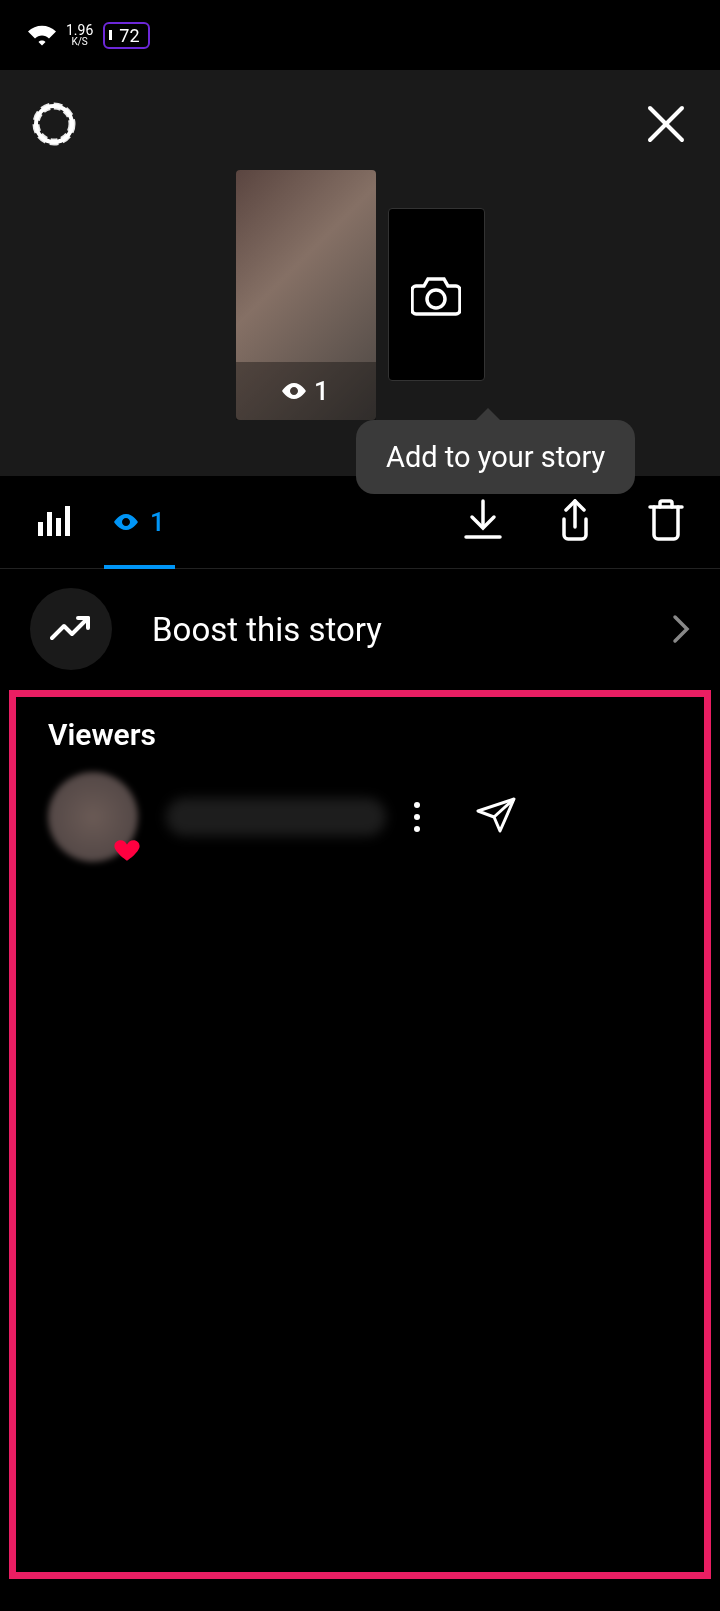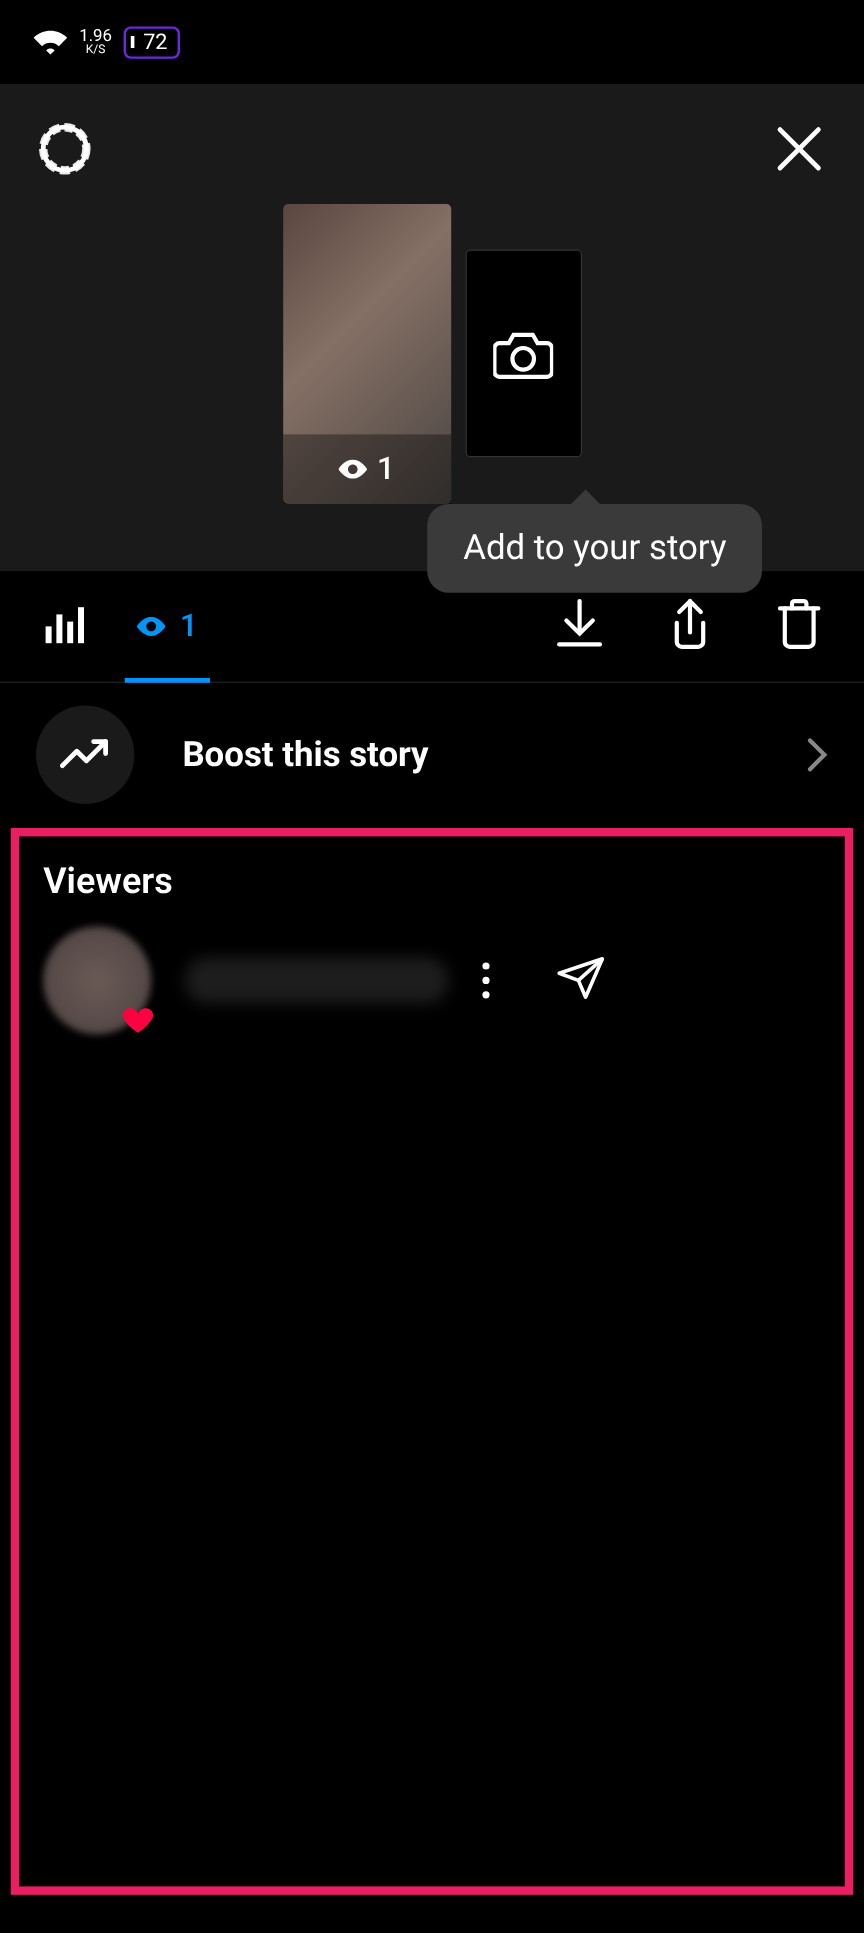--- a/index.html
+++ b/index.html
@@ -191,37 +191,37 @@
     .boost-icon-circle {
       width: 82px;
       height: 82px;
       border-radius: 50%;
       background: #1a1a1a;
       display: flex;
       align-items: center;
       justify-content: center;
     }
     .boost-label {
-      font-size: 29px;
-      font-weight: 700;
+      font-size: 33px;
+      font-weight: 400;
       flex: 1;
     }
     
     
     .highlight-box {
       position: absolute;
       left: 9px;
       right: 9px;
       top: 690px;
       bottom: 32px;
       border: 7px solid #e91e63;
       pointer-events: none;
     }
     .viewers-section {
-      padding: 28px 36px;
+      padding: 28px 48px;
     }
     .viewers-title {
       font-size: 30px;
       font-weight: 600;
     }
     .viewer-row {
       display: flex;
       align-items: center;
       padding: 20px 0;
       gap: 28px;

